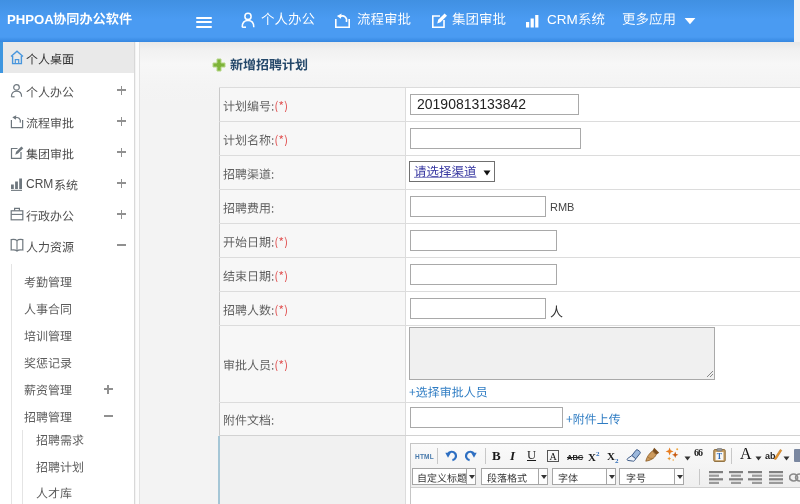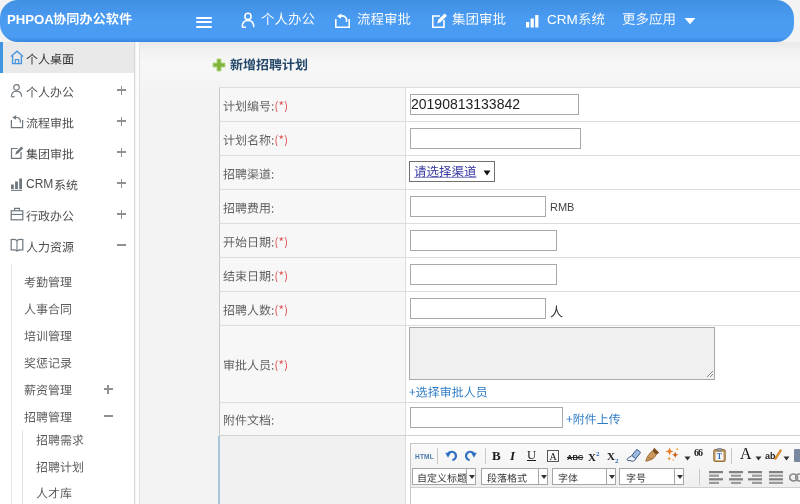--- a/index.html
+++ b/index.html
@@ -1,21 +1,21 @@
 <!DOCTYPE html>
 <html><head>
 <meta charset="utf-8">
 <style>
 * { margin:0; padding:0; box-sizing:border-box; }
 body { font-family:"Liberation Sans", sans-serif; }
 #page { position:relative; width:800px; height:504px; overflow:hidden; background:#f3f3f3; }
 .abs { position:absolute; }
 
 #hdr { position:absolute; left:0; top:0; width:794px; height:42px;
-  background:linear-gradient(180deg,#4090e2 0%,#4a9bf2 45%,#4a9bf2 88%,#3587e0 100%);border-radius:18px; }
+  background:linear-gradient(180deg,#4090e2 0%,#4a9bf2 45%,#4a9bf2 88%,#3587e0 100%); }
 #hdr .logo { position:absolute; left:7px; top:0; height:40px; line-height:40px; color:#fff;
   font-size:13.2px; font-weight:bold; letter-spacing:0; }
 .hnav { position:absolute; top:0; height:40px; line-height:40px; color:#fff; font-size:13.5px; }
 .hbar { position:absolute; left:196px; width:16px; height:2.2px; background:#fff; border-radius:1px; }
 
 #side { position:absolute; left:0; top:42px; width:135px; height:462px; background:#fff;
   border-right:1px solid #d8d8d8; }
 #sgap { position:absolute; left:136px; top:42px; width:4px; height:462px; background:#fcfcfc;
   border-right:1px solid #e2e2e2; }
 .sel { position:absolute; left:0; top:0; width:134px; height:31px; background:#e9e9e9;
@@ -78,21 +78,21 @@
     <svg class="abs" style="left:83px;top:57.7px;" width="65.1" height="12" viewBox="0 0 5421 1000">
         <path transform="translate(0,880) scale(1,-1)" d="M137 775C193 728 263 660 295 617L346 673C312 714 241 778 186 823ZM46 526V452H205V93C205 50 174 20 155 8C169 -7 189 -41 196 -61C212 -40 240 -18 429 116C421 130 409 162 404 182L281 98V526ZM626 837V508H372V431H626V-80H705V431H959V508H705V837Z" fill="#5f5f5f"></path>
         <path transform="translate(1000,880) scale(1,-1)" d="M646 730V181H719V730ZM840 830V17C840 0 833 -5 815 -6C798 -6 741 -7 677 -5C687 -26 699 -59 702 -79C789 -79 840 -77 871 -65C901 -52 913 -31 913 18V830ZM309 778C361 736 423 675 452 635L505 681C476 721 412 779 359 818ZM462 477C428 394 384 317 331 248C310 320 292 405 279 499L595 535L588 606L270 570C261 655 256 746 256 839H179C180 744 186 651 196 561L36 543L43 472L205 490C221 375 244 269 274 181C205 108 125 47 38 1C54 -14 80 -43 91 -59C167 -14 238 41 302 105C350 -7 410 -76 480 -76C549 -76 576 -31 590 121C570 128 543 144 527 161C521 44 509 -2 484 -2C442 -2 397 61 358 166C429 250 488 347 534 456Z" fill="#5f5f5f"></path>
         <path transform="translate(2000,880) scale(1,-1)" d="M40 54 58 -15C140 18 245 61 346 103L332 163C223 121 114 79 40 54ZM61 423C75 430 98 435 205 450C167 386 132 335 116 316C87 278 66 252 45 248C53 230 64 196 68 182C87 194 118 204 339 255C336 271 333 298 334 317L167 282C238 374 307 486 364 597L303 632C286 593 265 554 245 517L133 505C190 593 246 706 287 815L215 840C179 719 112 587 91 554C71 520 55 496 38 491C46 473 57 438 61 423ZM624 350V202H541V350ZM675 350H746V202H675ZM481 412V-72H541V143H624V-47H675V143H746V-46H797V143H871V-7C871 -14 868 -16 861 -17C854 -17 836 -17 814 -16C822 -32 829 -56 831 -73C867 -73 890 -71 908 -62C926 -52 930 -35 930 -8V413L871 412ZM797 350H871V202H797ZM605 826C621 798 637 762 648 732H414V515C414 361 405 139 314 -21C329 -28 360 -50 372 -63C465 99 482 335 483 498H920V732H729C717 765 697 811 675 846ZM483 668H850V561H483Z" fill="#5f5f5f"></path>
         <path transform="translate(3000,880) scale(1,-1)" d="M260 732H736V596H260ZM185 799V530H815V799ZM63 440V371H269C249 309 224 240 203 191H727C708 75 688 19 663 -1C651 -9 639 -10 615 -10C587 -10 514 -9 444 -2C458 -23 468 -52 470 -74C539 -78 605 -79 639 -77C678 -76 702 -70 726 -50C763 -18 788 57 812 225C814 236 816 259 816 259H315L352 371H933V440Z" fill="#5f5f5f"></path>
         <path transform="translate(4000,880) scale(1,-1)" d="M139 390C175 390 205 418 205 460C205 501 175 530 139 530C102 530 73 501 73 460C73 418 102 390 139 390ZM139 -13C175 -13 205 15 205 56C205 98 175 126 139 126C102 126 73 98 73 56C73 15 102 -13 139 -13Z" fill="#5f5f5f"></path>
         <path transform="translate(4278,880) scale(1,-1)" d="M239 -196 295 -171C209 -29 168 141 168 311C168 480 209 649 295 792L239 818C147 668 92 507 92 311C92 114 147 -47 239 -196Z" fill="#e05050"></path>
         <path transform="translate(4616,880) scale(1,-1)" d="M154 471 234 566 312 471 356 502 292 607 401 653 384 704 270 676 260 796H206L196 675L82 704L65 653L173 607L110 502Z" fill="#e05050"></path>
         <path transform="translate(5083,880) scale(1,-1)" d="M99 -196C191 -47 246 114 246 311C246 507 191 668 99 818L42 792C128 649 171 480 171 311C171 141 128 -29 42 -171Z" fill="#e05050"></path>
       </svg>
-    <div class="inp" style="left:270px;top:52px;width:169px;height:21px;font-size:14px;color:#222;line-height:19px;">20190813133842</div>
+    <div class="inp" style="left:270px;top:52px;width:169px;height:21px;font-size:14px;color:#222;line-height:19px;padding-left:6px">20190813133842</div>
 
     <svg class="abs" style="left:83px;top:91.7px;" width="65.1" height="12" viewBox="0 0 5421 1000">
         <path transform="translate(0,880) scale(1,-1)" d="M137 775C193 728 263 660 295 617L346 673C312 714 241 778 186 823ZM46 526V452H205V93C205 50 174 20 155 8C169 -7 189 -41 196 -61C212 -40 240 -18 429 116C421 130 409 162 404 182L281 98V526ZM626 837V508H372V431H626V-80H705V431H959V508H705V837Z" fill="#5f5f5f"></path>
         <path transform="translate(1000,880) scale(1,-1)" d="M646 730V181H719V730ZM840 830V17C840 0 833 -5 815 -6C798 -6 741 -7 677 -5C687 -26 699 -59 702 -79C789 -79 840 -77 871 -65C901 -52 913 -31 913 18V830ZM309 778C361 736 423 675 452 635L505 681C476 721 412 779 359 818ZM462 477C428 394 384 317 331 248C310 320 292 405 279 499L595 535L588 606L270 570C261 655 256 746 256 839H179C180 744 186 651 196 561L36 543L43 472L205 490C221 375 244 269 274 181C205 108 125 47 38 1C54 -14 80 -43 91 -59C167 -14 238 41 302 105C350 -7 410 -76 480 -76C549 -76 576 -31 590 121C570 128 543 144 527 161C521 44 509 -2 484 -2C442 -2 397 61 358 166C429 250 488 347 534 456Z" fill="#5f5f5f"></path>
         <path transform="translate(2000,880) scale(1,-1)" d="M263 529C314 494 373 446 417 406C300 344 171 299 47 273C61 256 79 224 86 204C141 217 197 233 252 253V-79H327V-27H773V-79H849V340H451C617 429 762 553 844 713L794 744L781 740H427C451 768 473 797 492 826L406 843C347 747 233 636 69 559C87 546 111 519 122 501C217 550 296 609 361 671H733C674 583 587 508 487 445C440 486 374 536 321 572ZM773 42H327V271H773Z" fill="#5f5f5f"></path>
         <path transform="translate(3000,880) scale(1,-1)" d="M512 450C489 325 449 200 392 120C409 111 440 92 453 81C510 168 555 301 582 437ZM782 440C826 331 868 185 882 91L952 113C936 207 894 349 848 460ZM532 838C509 710 467 583 408 496V553H279V731C327 743 372 757 409 772L364 831C292 799 168 770 63 752C71 735 81 710 84 694C124 700 167 707 209 715V553H54V483H200C162 368 94 238 33 167C45 150 63 121 70 103C119 164 169 262 209 362V-81H279V370C311 326 349 270 365 241L409 300C390 325 308 416 279 445V483H398L394 477C412 468 444 449 458 438C494 491 527 560 553 637H653V12C653 -1 649 -5 636 -5C623 -6 579 -6 532 -5C543 -24 554 -56 559 -76C621 -76 664 -74 691 -63C718 -51 728 -30 728 12V637H863C848 601 828 561 810 526L877 510C904 567 934 635 958 697L909 711L898 707H576C586 745 596 784 604 824Z" fill="#5f5f5f"></path>
         <path transform="translate(4000,880) scale(1,-1)" d="M139 390C175 390 205 418 205 460C205 501 175 530 139 530C102 530 73 501 73 460C73 418 102 390 139 390ZM139 -13C175 -13 205 15 205 56C205 98 175 126 139 126C102 126 73 98 73 56C73 15 102 -13 139 -13Z" fill="#5f5f5f"></path>
         <path transform="translate(4278,880) scale(1,-1)" d="M239 -196 295 -171C209 -29 168 141 168 311C168 480 209 649 295 792L239 818C147 668 92 507 92 311C92 114 147 -47 239 -196Z" fill="#e05050"></path>
         <path transform="translate(4616,880) scale(1,-1)" d="M154 471 234 566 312 471 356 502 292 607 401 653 384 704 270 676 260 796H206L196 675L82 704L65 653L173 607L110 502Z" fill="#e05050"></path>
         <path transform="translate(5083,880) scale(1,-1)" d="M99 -196C191 -47 246 114 246 311C246 507 191 668 99 818L42 792C128 649 171 480 171 311C171 141 128 -29 42 -171Z" fill="#e05050"></path>

